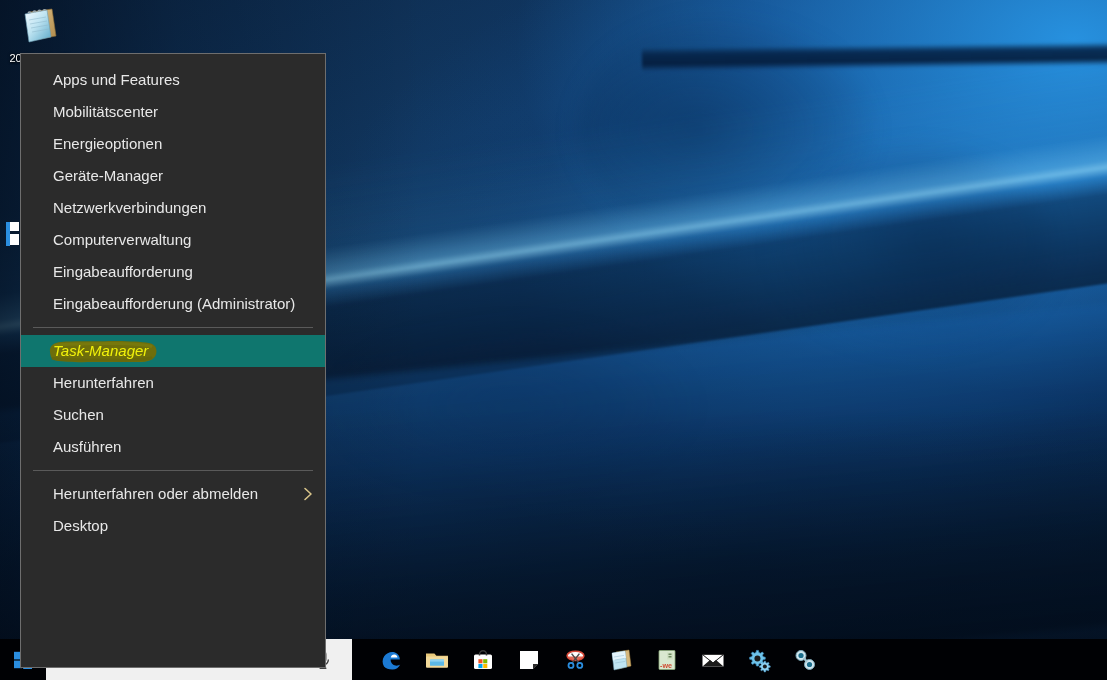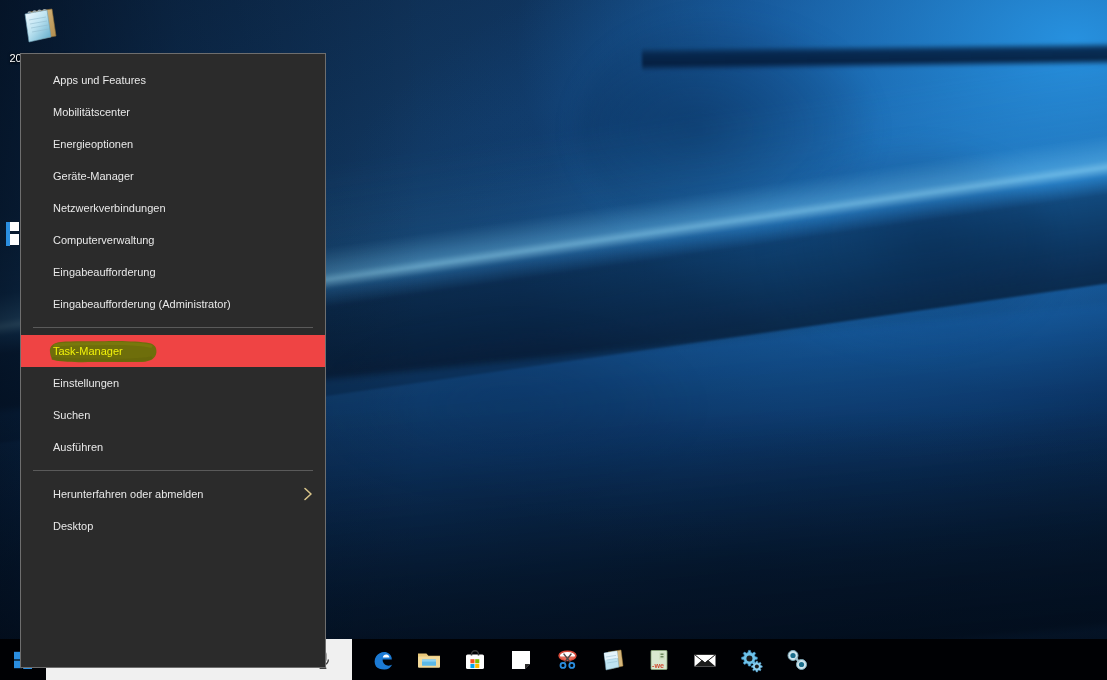--- a/index.html
+++ b/index.html
@@ -155,27 +155,27 @@
 
   .menu-group { padding: 0; }
 
   .menu-item {
     position: relative;
     height: 32px;
     line-height: 32px;
     padding-left: 32px;
     padding-right: 14px;
     color: #e8e8e8;
-    font-size: 11px;
+    font-size: 15px;
     white-space: nowrap;
     cursor: default;
     box-sizing: border-box;
   }
 
-  .menu-item.highlighted-row { background: #ef4444; }
+  .menu-item.highlighted-row { background: #0f766e; font-style: italic; }
 
   .menu-item .mi-label { position: relative; z-index: 2; }
 
   .menu-sep {
     height: 1px;
     margin: 7px 12px 7px 12px;
     background: #5a5a5a;
   }
 
   .first-pad { height: 10px; }
@@ -238,21 +238,21 @@
     justify-content: flex-end;
     padding-right: 20px;
     box-sizing: border-box;
   }
   #mic-icon { width: 18px; height: 20px; display: block; }
 
   .tb-strip {
     display: flex;
     align-items: center;
     height: 41px;
-    padding-left: 8px;
+    padding-left: 16px;
   }
   .tb-item {
     width: 46px;
     height: 41px;
     display: flex;
     align-items: center;
     justify-content: center;
     cursor: default;
   }
   .tb-ico { width: 26px; height: 26px; display: block; }
@@ -355,21 +355,21 @@
     <div class="menu-group">
       <div class="menu-item highlighted-row">
         <svg class="hl-blob" viewBox="0 0 112 25" preserveAspectRatio="none" aria-hidden="true">
           <path d="M3,13 C2,7 7,3.5 14,3 C26,1.8 42,2.6 58,2.2 C72,1.9 88,2.4 99,3.6 C107,4.4 110,8 109.4,13.5 C108.8,19 104,22.6 95,22.9 C80,23.5 62,22.6 46,23.1 C33,23.5 17,23.2 9,21.6 C4.2,20.6 3.5,17 3,13 Z" fill="#6e6e0b"></path>
           <path d="M8,6.5 C20,4.2 40,5.1 60,4.6 C78,4.2 95,5.4 104,7.2" fill="none" stroke="#7a7a0d" stroke-width="3" stroke-linecap="round" opacity="0.85"></path>
           <path d="M6,19.5 C20,21.6 44,20.6 66,21.1 C82,21.4 96,20.6 104,19" fill="none" stroke="#66660a" stroke-width="3" stroke-linecap="round" opacity="0.8"></path>
         </svg>
         <span class="mi-label hl-text">Task-Manager</span>
       </div>
       <div class="menu-item">
-        <span class="mi-label">Einstellungen</span>
+        <span class="mi-label">Herunterfahren</span>
       </div>
       <div class="menu-item">
         <span class="mi-label">Suchen</span>
       </div>
       <div class="menu-item">
         <span class="mi-label">Ausführen</span>
       </div>
     </div>
 
     <div class="menu-sep"></div>

